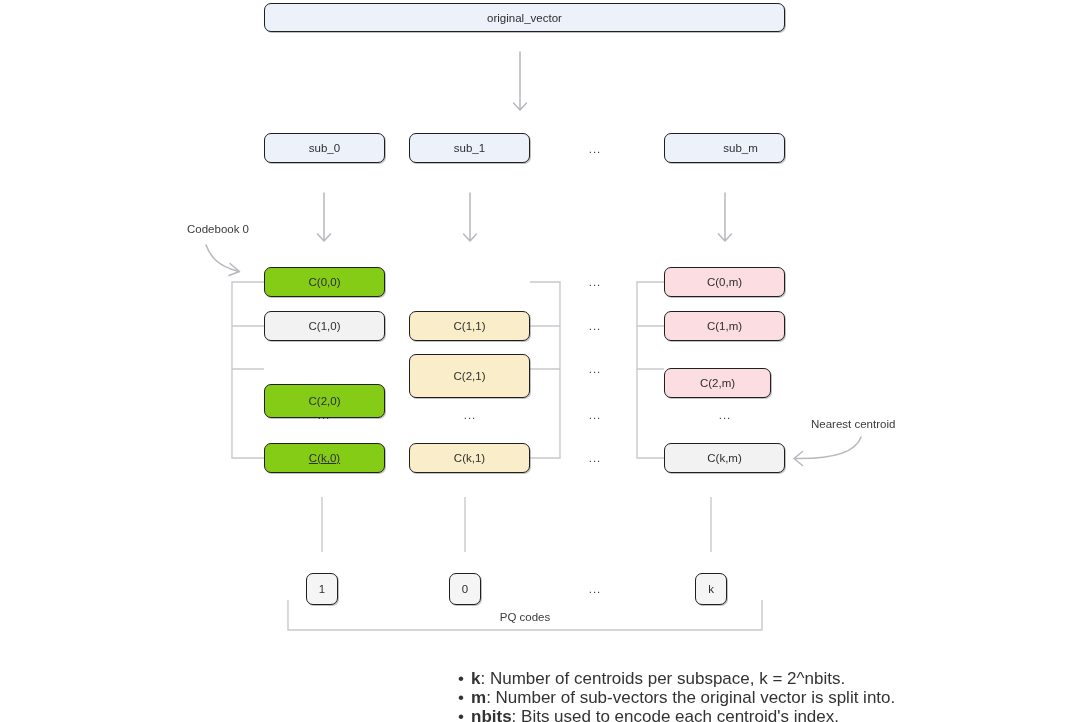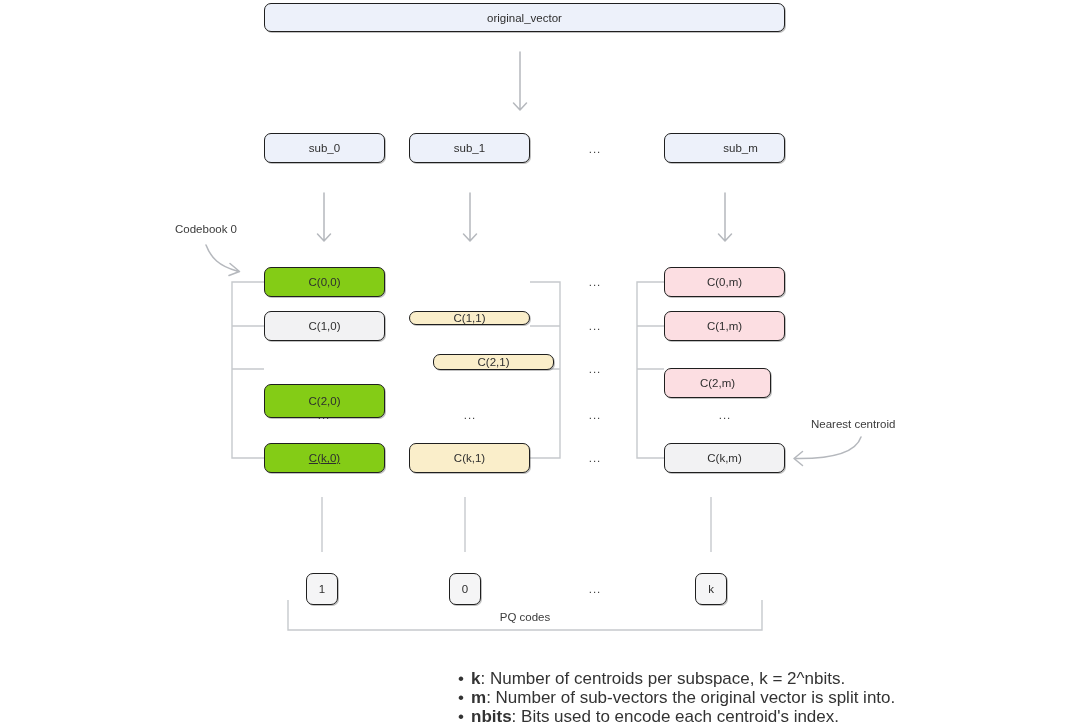--- a/index.html
+++ b/index.html
@@ -74,30 +74,30 @@
     </g>
   </svg>
 
   <div class="box fill-vector" style="left:264px; top:3px; width:521px; height:29px;">original_vector</div>
 
   <div class="box fill-vector" style="left:264px; top:133px; width:121px; height:30px;">sub_0</div>
   <div class="box fill-vector" style="left:409px; top:133px; width:121px; height:30px;">sub_1</div>
   <div class="dots" style="left:595px; top:149px;">...</div>
   <div class="box fill-vector" style="left:664px; top:133px; width:121px; height:30px;padding-left:32px;">sub_m</div>
 
-  <div class="float-label" style="left:175px; top:223px;">Codebook 0</div>
+  <div class="float-label" style="left:187px; top:223px;">Codebook 0</div>
 
   <div class="box fill-green" style="left:264px; top:267px; width:121px; height:30px;">C(0,0)</div>
   <div class="box fill-gray" style="left:264px; top:311px; width:121px; height:30px;">C(1,0)</div>
   <div class="box fill-green" style="left:264px; top:354px; width:121px; height:34px;margin-top:30px;">C(2,0)</div>
   <div class="dots" style="left:324px; top:415px;">...</div>
   <div class="box fill-green" style="left:264px; top:443px; width:121px; height:30px;text-decoration:underline;">C(k,0)</div>
 
-  <div class="box fill-yellow" style="left:409px; top:311px; width:121px; height:14px;">C(1,1)</div>
-  <div class="box fill-yellow" style="left:409px; top:354px; width:121px; height:16px;margin-left:24px;">C(2,1)</div>
+  <div class="box fill-yellow" style="left:409px; top:311px; width:121px; height:30px;">C(1,1)</div>
+  <div class="box fill-yellow" style="left:409px; top:354px; width:121px; height:44px;">C(2,1)</div>
   <div class="dots" style="left:470px; top:415px;">...</div>
   <div class="box fill-yellow" style="left:409px; top:443px; width:121px; height:30px;">C(k,1)</div>
 
   <div class="dots" style="left:595px; top:282px;">...</div>
   <div class="dots" style="left:595px; top:326px;">...</div>
   <div class="dots" style="left:595px; top:369px;">...</div>
   <div class="dots" style="left:595px; top:415px;">...</div>
   <div class="dots" style="left:595px; top:458px;">...</div>
 
   <div class="box fill-pink" style="left:664px; top:267px; width:121px; height:30px;">C(0,m)</div>

